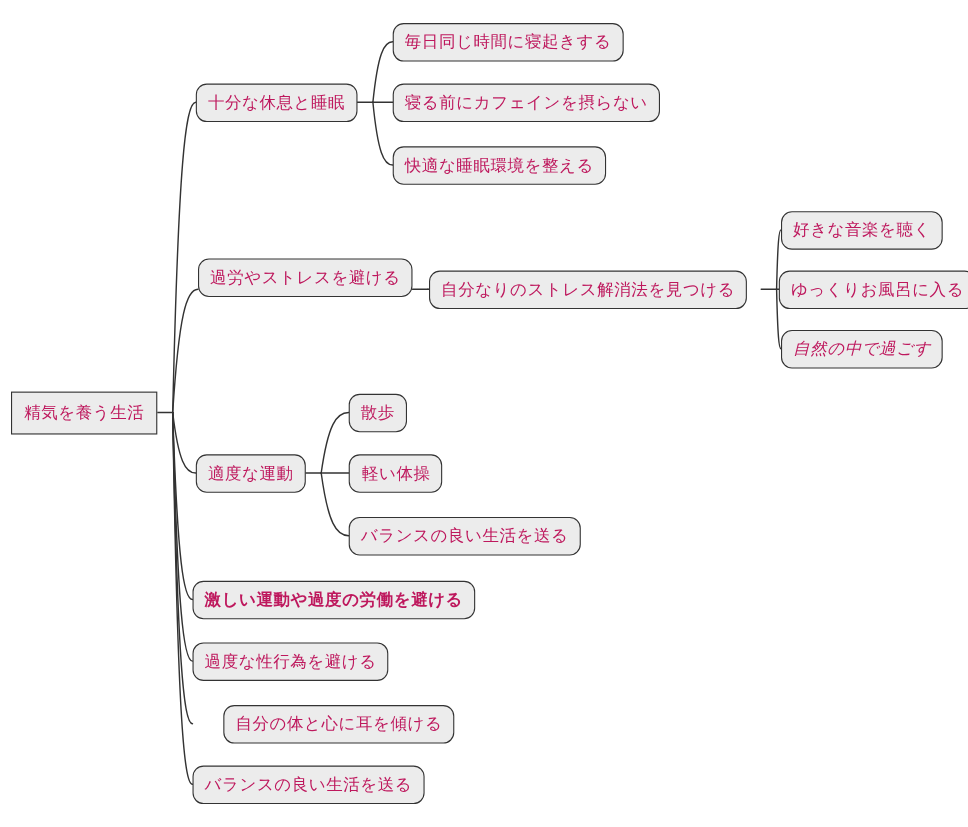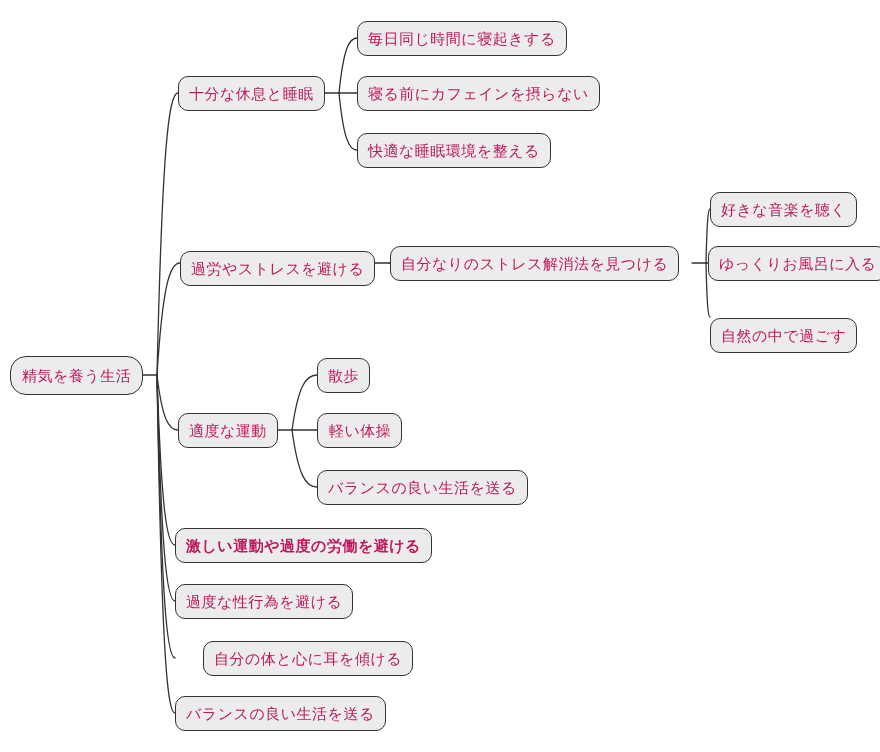--- a/index.html
+++ b/index.html
@@ -30,21 +30,21 @@
     border: 1.5px solid var(--node-border, #333333);
     border-radius: 10px;
     padding: 6px 10px;
     font-size: 15px;
     line-height: 21px;
     color: #be185d;
     white-space: nowrap;
     letter-spacing: 0.5px;
   }
   .node.root {
-    border-radius: 16px;
+    border-radius: 0;
     padding: 8px 11px;
   }
 </style>
 </head>
 <body>
 
 <div class="canvas">
   <svg class="edge-layer" xmlns="http://www.w3.org/2000/svg" viewBox="0 0 880 752">
       <path d="M 143 375 L 157 375" fill="none" stroke="#333333" stroke-width="1.3" stroke-linecap="round"></path>
       <path d="M 157 375 C 162.25 149.39999999999998 168.55 93 178 93" fill="none" stroke="#333333" stroke-width="1.3" stroke-linecap="round"></path>
@@ -68,25 +68,25 @@
       <path d="M 292 430 C 298.25 386 305.75 375 317 375" fill="none" stroke="#333333" stroke-width="1.3" stroke-linecap="round"></path>
       <path d="M 292 430 L 317 430" fill="none" stroke="#333333" stroke-width="1.3" stroke-linecap="round"></path>
       <path d="M 292 430 C 298.25 475.6 305.75 487 317 487" fill="none" stroke="#333333" stroke-width="1.3" stroke-linecap="round"></path>
     </svg>
 
   <div class="node root" style="left: 10px; top: 356px;"><span>精気を養う生活</span></div>
   <div class="node" style="left: 178px; top: 76px;"><span>十分な休息と睡眠</span></div>
   <div class="node" style="left: 357px; top: 21px;"><span>毎日同じ時間に寝起きする</span></div>
   <div class="node" style="left: 357px; top: 76px;"><span>寝る前にカフェインを摂らない</span></div>
   <div class="node" style="left: 357px; top: 133px;"><span>快適な睡眠環境を整える</span></div>
-  <div class="node" style="left: 180px; top: 251px;"><span>過労やストレスを避ける</span></div>
+  <div class="node" style="left: 180px; top: 235px;"><span>過労やストレスを避ける</span></div>
   <div class="node" style="left: 390px; top: 246px;"><span>自分なりのストレス解消法を見つける</span></div>
   <div class="node" style="left: 710px; top: 192px;"><span>好きな音楽を聴く</span></div>
   <div class="node" style="left: 708px; top: 246px;"><span>ゆっくりお風呂に入る</span></div>
-  <div class="node" style="left: 710px; top: 318px;"><span>自然の中で過ごす</span></div>
+  <div class="node" style="left: 710px; top: 300px; font-style: italic;"><span>自然の中で過ごす</span></div>
   <div class="node" style="left: 178px; top: 413px;"><span>適度な運動</span></div>
   <div class="node" style="left: 317px; top: 358px;"><span>散歩</span></div>
   <div class="node" style="left: 317px; top: 413px; padding-left: 11px;"><span>軽い体操</span></div>
   <div class="node" style="left: 317px; top: 470px;"><span>バランスの良い生活を送る</span></div>
   <div class="node" style="left: 175px; top: 528px; font-weight: bold;"><span>激しい運動や過度の労働を避ける</span></div>
   <div class="node" style="left: 175px; top: 584px;"><span>過度な性行為を避ける</span></div>
   <div class="node" style="left: 175px; top: 641px; margin-left: 28px;"><span>自分の体と心に耳を傾ける</span></div>
   <div class="node" style="left: 175px; top: 696px;"><span>バランスの良い生活を送る</span></div>
 </div>
 

